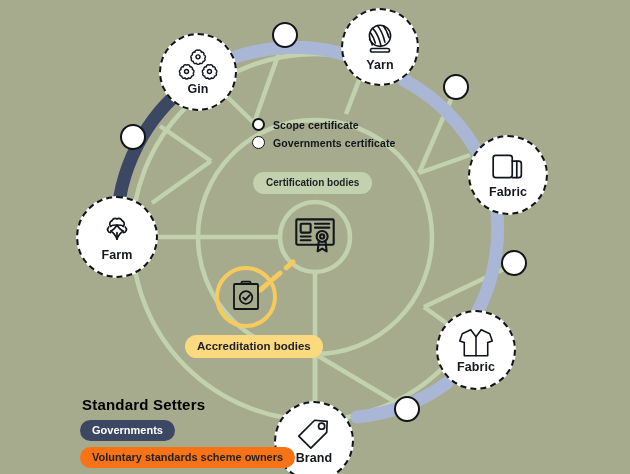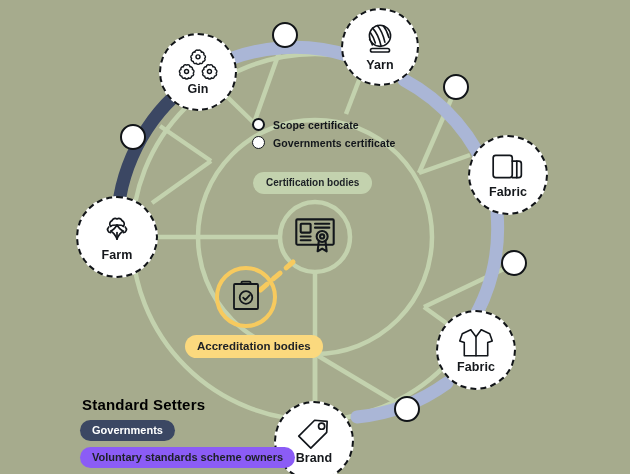--- a/index.html
+++ b/index.html
@@ -59,21 +59,21 @@
   }
   .pill-accred{
     background:#fbd97e;color:#1d2126;
     font-size:11.5px;padding:5px 12px 6px;align-items:center;
   }
   .pill-gov{
     background:#3b4763;color:#ffffff;
     font-size:11px;padding:4px 12px 5px;
   }
   .pill-vol{
-    background:#8b5cf6;color:#1d2126;
+    background:#f97316;color:#1d2126;
     font-size:11px;padding:4px 12px 5px;
   }
 
   
   .cert-legend{position:absolute;}
   .cert-row{display:flex;align-items:center;gap:8px;margin-bottom:5px;}
   .cert-row .swatch{
     width:13px;height:13px;border-radius:50%;
     background:#fff;box-sizing:border-box;flex:0 0 auto;
   }

